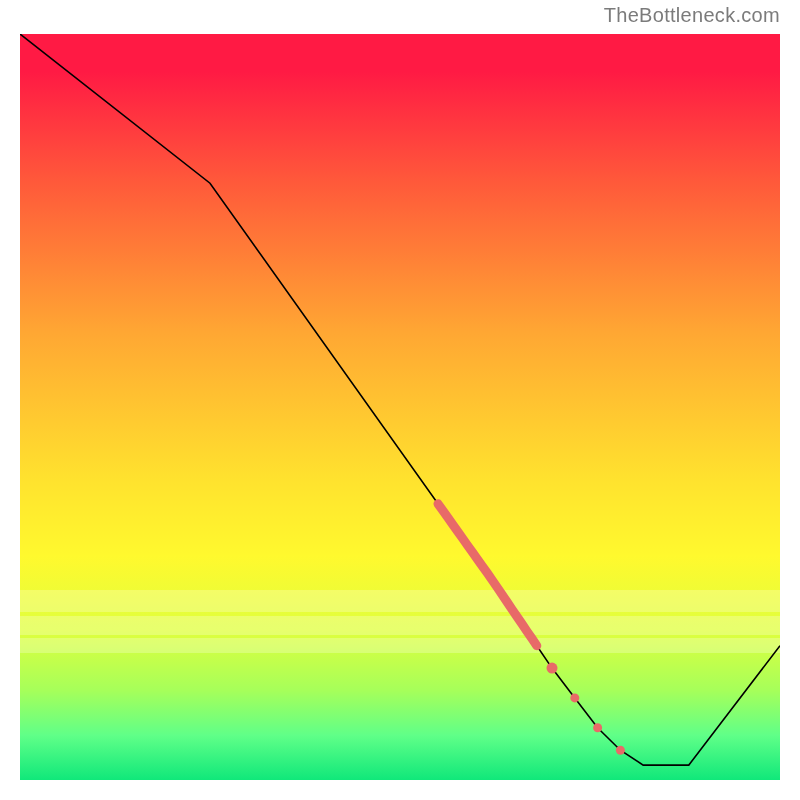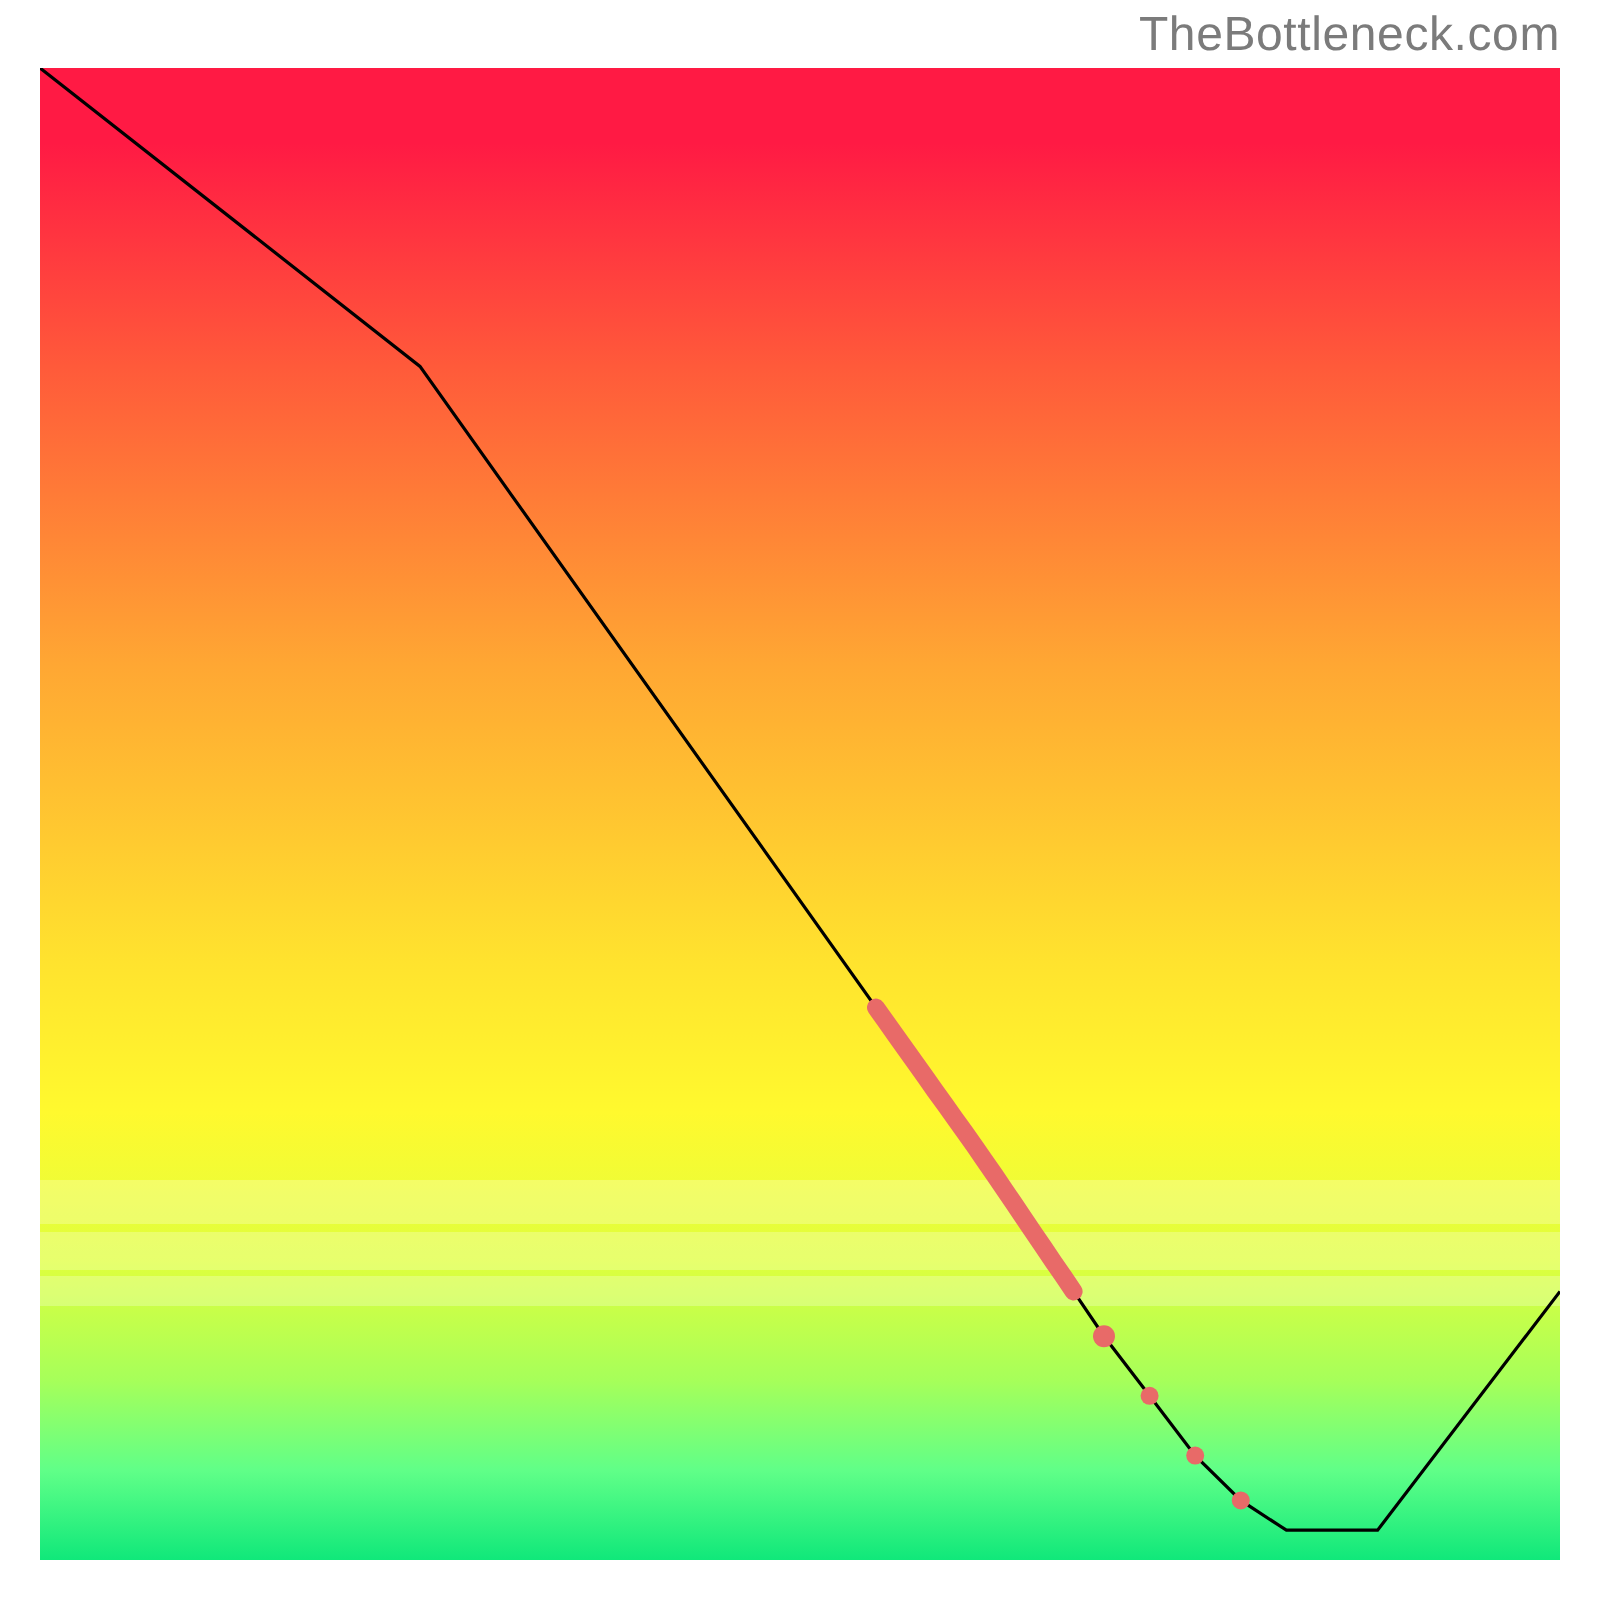--- a/index.html
+++ b/index.html
@@ -14,21 +14,21 @@
   .stage {
     position: relative;
     width: 800px;
     height: 800px;
   }
   .watermark {
     position: absolute;
     top: 4px;
     right: 20px;
     color: #7b7b7b;
-    font-size: 24px;
+    font-size: 20px;
     font-weight: 400;
     letter-spacing: 0.3px;
     z-index: 5;
     text-align: center;
   }
   
   .plot {
     position: absolute;
     left: 20px;
     top: 34px;

